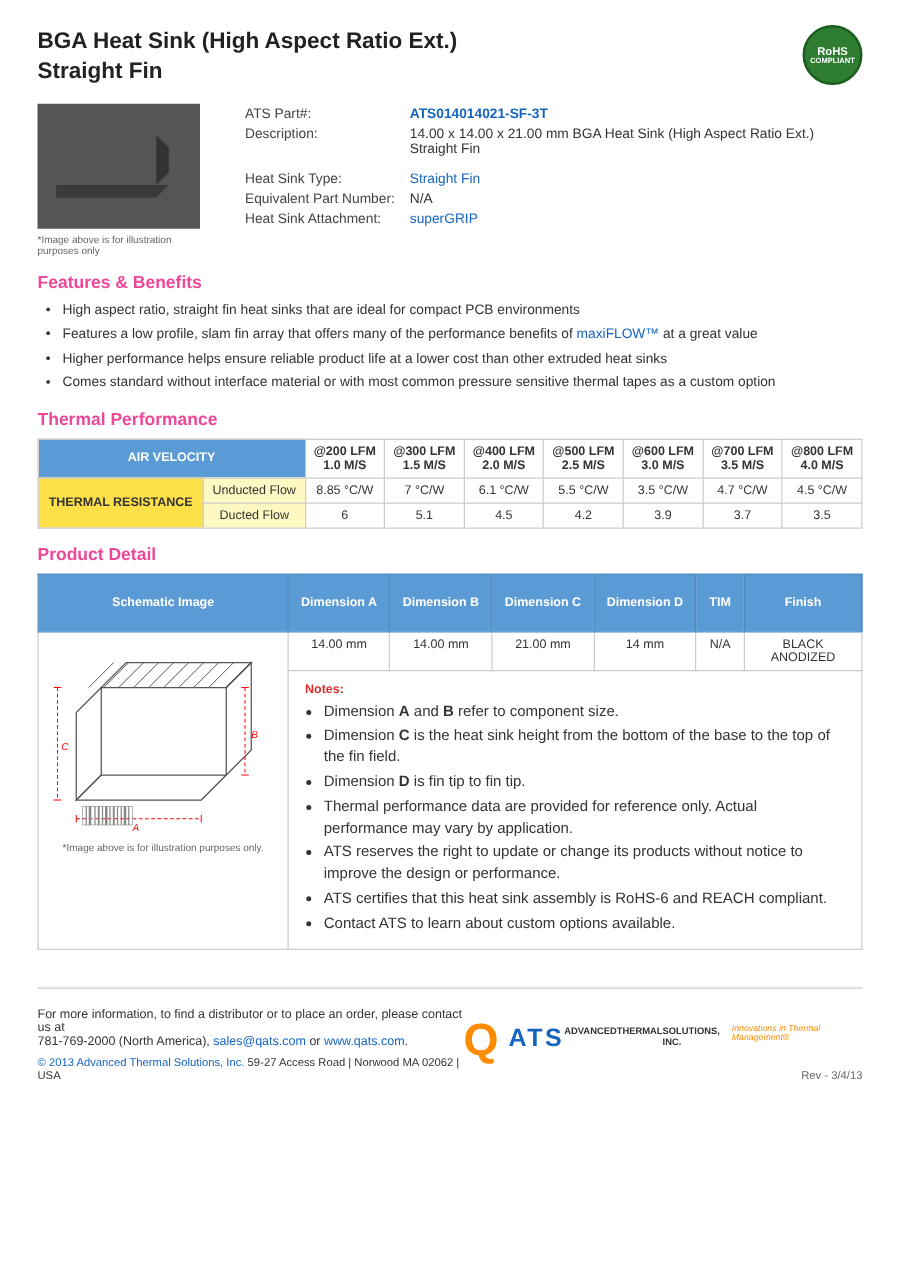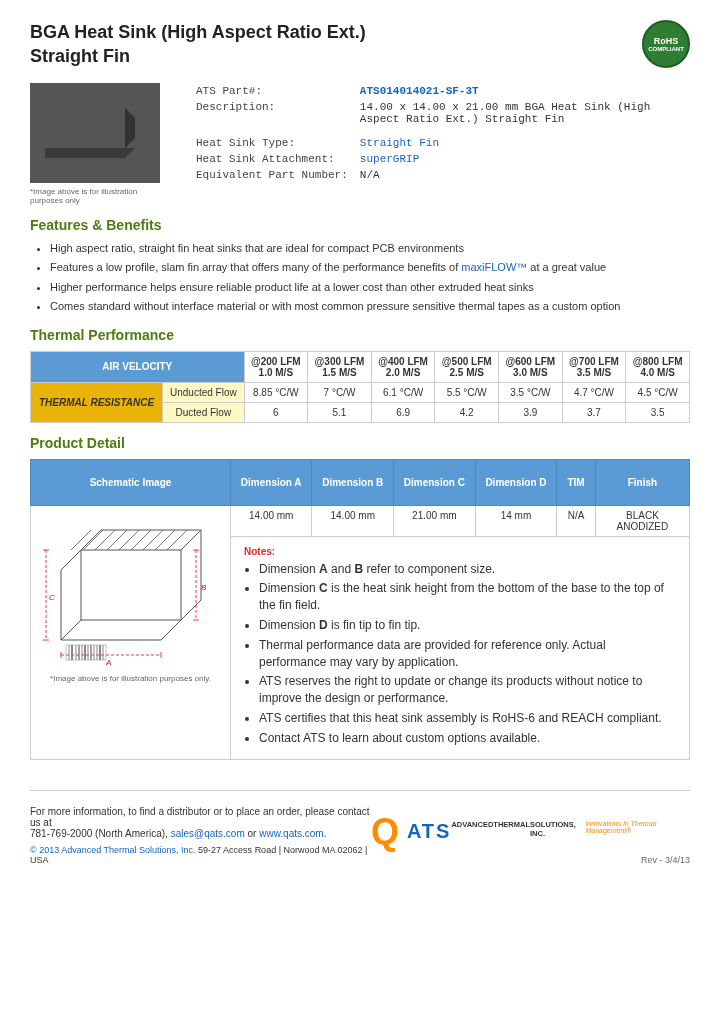--- a/index.html
+++ b/index.html
@@ -58,37 +58,36 @@
       justify-content: center;
     }
     .heat-sink-svg { width: 120px; height: 90px; }
     .image-caption {
       font-size: 8px;
       color: #666;
       margin-top: 4px;
     }
     .product-specs {
       flex: 1;
-      font-family: Liberation Mono, monospace;
     }
     .spec-table {
       border-collapse: collapse;
       width: 100%;
     }
     .spec-table td {
       padding: 2px 6px;
       vertical-align: top;
       font-size: 11px;
     }
     .spec-label { color: #444; white-space: nowrap; }
     .spec-value-link { color: #1565c0; font-weight: bold; }
     .spec-value-link-small { color: #1565c0; }
     .spec-value { color: #333; }
     .section-heading {
-      color: #4d7c0f;
+      color: #ec4899;
       font-size: 14px;
       font-weight: bold;
       margin: 12px 0 8px 0;
     }
     .features-list {
       margin-left: 20px;
     }
     .features-list li {
       margin-bottom: 4px;
       font-size: 11px;
@@ -113,25 +112,24 @@
       font-weight: bold;
       font-size: 10px;
     }
     .thermal-table .row-label {
       background: #fef9c3;
       text-align: center;
       font-size: 10px;
       color: #333;
     }
     .thermal-table .category-label {
-      background: #eab308;
+      background: #fde047;
       font-size: 10px;
       color: #333;
       font-weight: bold;
-      font-style: italic;
     }
     
     .detail-table {
       width: 100%;
       border-collapse: collapse;
       margin-top: 8px;
       font-size: 10px;
     }
     .detail-table th {
       background: #5b9bd5;
@@ -284,26 +282,26 @@
         <td class="spec-value">14.00 x 14.00 x 21.00 mm BGA Heat Sink (High Aspect Ratio Ext.) Straight Fin</td>
       </tr>
       <tr>
             <td colspan="2" style="padding:4px 0;"></td>
           </tr>
       <tr>
         <td class="spec-label">Heat Sink Type:</td>
         <td class="spec-value-link-small">Straight Fin</td>
       </tr>
       <tr>
+        <td class="spec-label">Equivalent Part Number:</td>
+        <td class="spec-value">N/A</td>
+      </tr>
+      <tr>
         <td class="spec-label">Heat Sink Attachment:</td>
         <td class="spec-value-link-small">superGRIP</td>
-      </tr>
-      <tr>
-        <td class="spec-label">Equivalent Part Number:</td>
-        <td class="spec-value">N/A</td>
       </tr>
     </tbody>
       </table>
   </div>
 </div>
 
 <div class="section-heading">Features &amp; Benefits</div>
 <ul class="features-list">
   <li>
     <span>High aspect ratio, straight fin heat sinks that are ideal for compact PCB environments</span>
@@ -342,21 +340,21 @@
       <td>6.1 °C/W</td>
       <td>5.5 °C/W</td>
       <td>3.5 °C/W</td>
       <td>4.7 °C/W</td>
       <td>4.5 °C/W</td>
     </tr>
     <tr>
       <td class="row-label">Ducted Flow</td>
       <td>6</td>
       <td>5.1</td>
-      <td>6.9</td>
+      <td>4.5</td>
       <td>4.2</td>
       <td>3.9</td>
       <td>3.7</td>
       <td>3.5</td>
     </tr>
   </tbody>
 </table>
 
 <div class="section-heading">Product Detail</div>
 <table class="detail-table">

